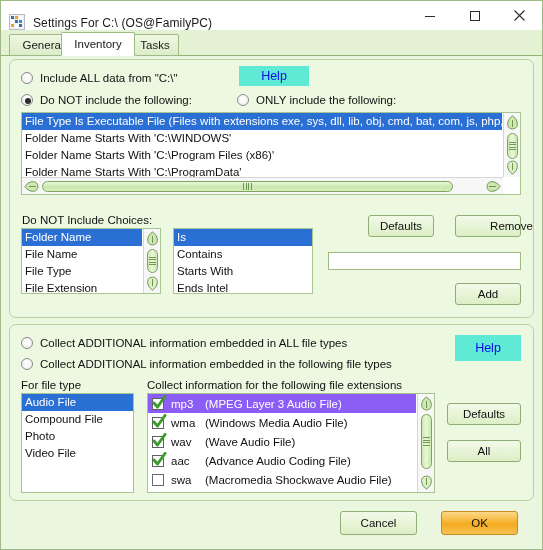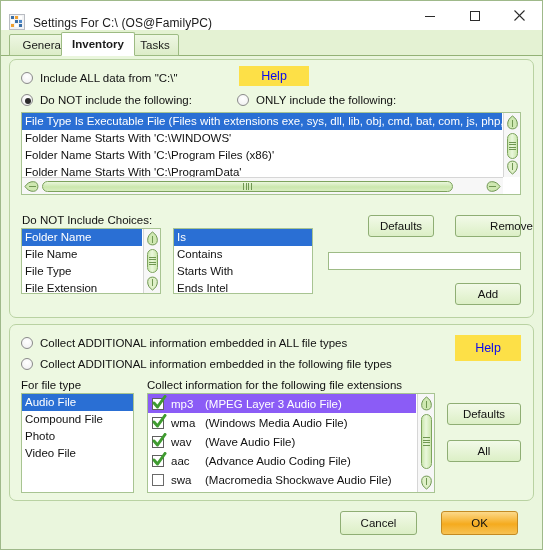--- a/index.html
+++ b/index.html
@@ -56,21 +56,21 @@
     background:linear-gradient(#eef7e3,#dcecc8);
     display:flex;align-items:center;justify-content:center;
     font-size:11.5px;color:#1a1a1a;
     border-radius:2px 2px 0 0;
   }
   .tab.active{
     top:2px;height:24px;
     background:#ffffff;
     border-bottom:1px solid #ffffff;
     z-index:3;
-    font-weight:bold;
+    font-weight:normal;
   }
   
   .panel{
     position:absolute;left:1px;top:55px;width:539px;height:493px;
     background:#eaf6dd;
   }
   .group{
     position:absolute;
     box-sizing:border-box;
     border:1px solid #b9d2a2;
@@ -87,21 +87,21 @@
     flex:0 0 auto;margin-right:7px;position:relative;
   }
   .radio.on::after{
     content:"";position:absolute;left:3px;top:3px;width:6px;height:6px;
     border-radius:50%;background:#2b2b2b;
   }
   .radio-label{font-size:11.5px;color:#111;white-space:nowrap;}
   
   .help{
     position:absolute;
-    background:#fde047;
+    background:#5eead4;
     color:#0a0aee;
     font-size:12.5px;
     display:flex;align-items:center;justify-content:center;
   }
   
   .listbox{
     position:absolute;box-sizing:border-box;
     border:1px solid #a8c492;
     background:#ffffff;
     overflow:hidden;

